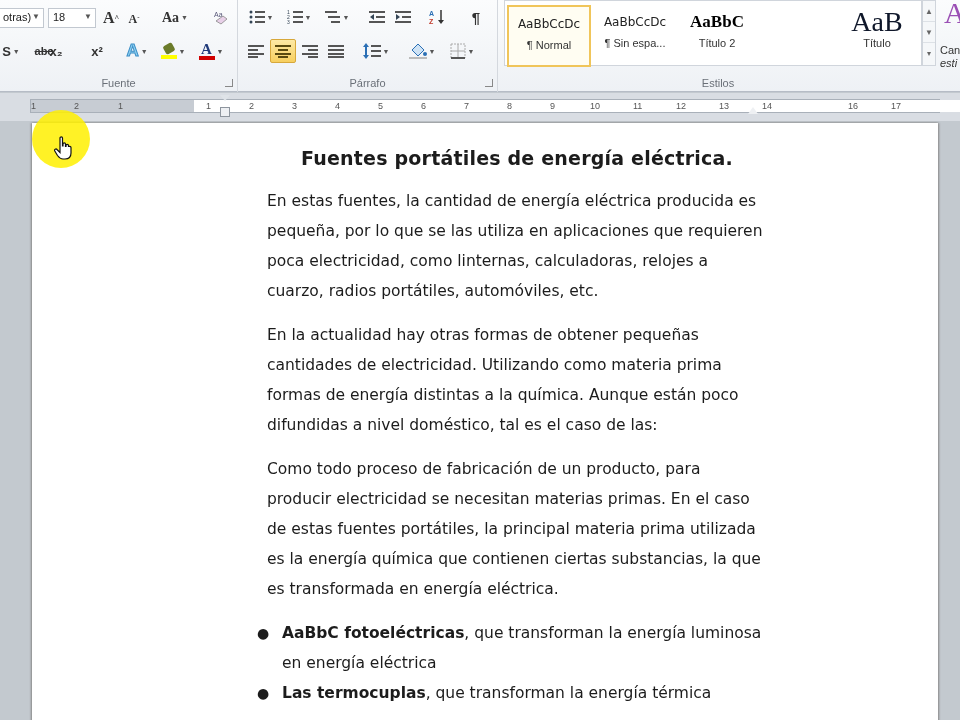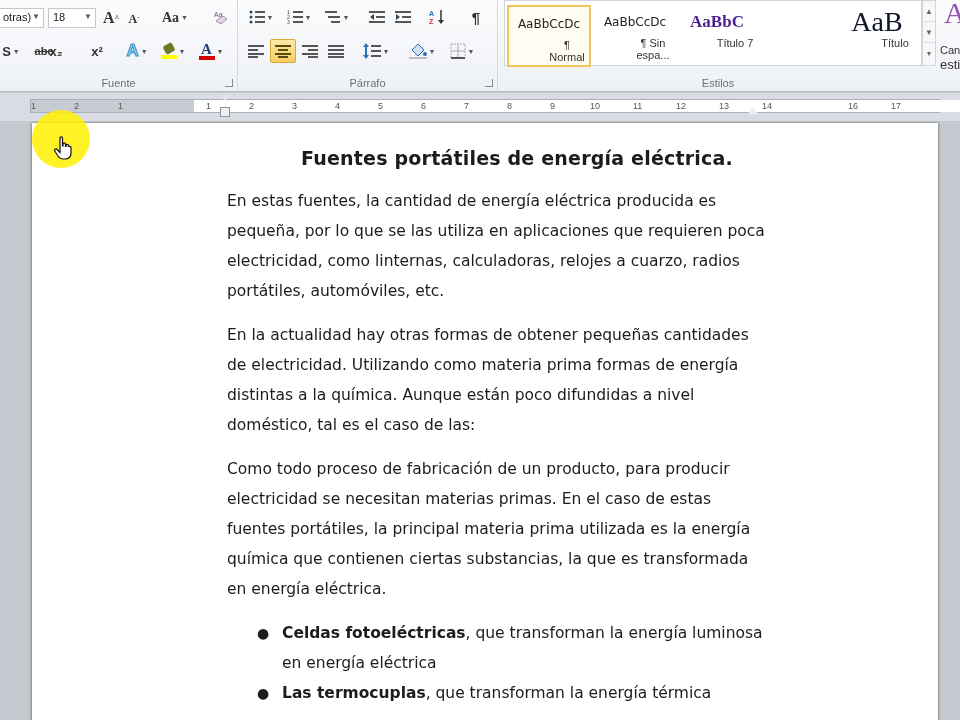--- a/index.html
+++ b/index.html
@@ -10,32 +10,32 @@
   .launcher { position: absolute; right: 4px; bottom: 5px; width: 8px; height: 8px; border-right: 1px solid #888; border-bottom: 1px solid #888; font-size: 0; }
   .ctl { position: absolute; display: flex; align-items: center; justify-content: center; font-size: 13px; color: #333; height: 22px; }
   .combo { position: absolute; height: 20px; background: #fff; border: 1px solid #c2c8d0; font-size: 11px; color: #222; padding: 2px 4px; }
   .combo .arrow { position: absolute; right: 3px; top: 3px; font-size: 8px; color: #555; }
   .dd { font-size: 7px; color: #555; margin-left: 2px; }
   .active-btn { background: linear-gradient(#fde9a5, #f7cf5f); border: 1px solid #d7a83b; border-radius: 2px; }
   .styles-box { position: absolute; left: 504px; top: 0; width: 418px; height: 66px; background: #fff; border: 1px solid #d0d5dc; }
   .style-item { position: absolute; top: 4px; width: 84px; height: 62px; text-align: center; }
   .style-item.selected { border: 2px solid #f0c55a; background: #fffdf2; }
   .style-sample { display: block; height: 32px; line-height: 34px; white-space: nowrap; overflow: hidden; text-align: center; }
-  .style-name { display: block; font-size: 11px; color: #333; padding-left: 36px; }
+  .style-name { display: block; font-size: 11px; color: #333; }
   .gallery-scroll { position: absolute; left: 922px; top: 0; width: 14px; height: 66px; border: 1px solid #d0d5dc; background: #f5f7f9; }
   .gallery-scroll span { display: block; height: 21px; text-align: center; font-size: 8px; color: #666; line-height: 21px; border-bottom: 1px solid #dde1e6; }
   .ruler { position: absolute; left: 0; top: 93px; width: 960px; height: 28px; background: #d9dde3; }
   .ruler-bar { position: absolute; left: 30px; top: 6px; width: 910px; height: 14px; background: #c7ccd3; border: 1px solid #a9b0b9; }
   .ruler-white { position: absolute; left: 163px; top: 0; width: 812px; height: 12px; background: #fff; }
   .ruler-num { position: absolute; top: 0; font-size: 9px; color: #555; line-height: 12px; }
   .canvas { position: absolute; left: 0; top: 121px; width: 781px; height: 599px; background: #c3c9cf; }
   .page { position: absolute; left: 32px; top: 2px; width: 906px; height: 640px; background: #fff; box-shadow: 1px 0 2px #888, -1px 0 2px #888; }
   .doc { position: absolute; left: 195px; top: 0; width: 540px; font-family: "DejaVu Sans", sans-serif; color: #1c1c1c; }
   .doc h1 { font-size: 19px; font-weight: bold; text-align: center; margin-left: 40px; margin-top: 24px; letter-spacing: 0.2px; }
-  .doc p { font-size: 15.5px; line-height: 30px; margin-top: 14px; }
+  .doc p { font-size: 15.5px; line-height: 30px; margin-top: 14px; margin-left: 40px; }
   .doc p.first { margin-top: 17px; }
   .doc ul { list-style: none; margin-top: 14px; }
   .doc li { position: relative; padding-left: 55px; font-size: 15.5px; line-height: 30px; }
   .doc li .bullet { position: absolute; left: 30px; top: 0; font-size: 14px; }
   .highlight { position: absolute; left: 32px; top: 110px; width: 58px; height: 58px; border-radius: 50%; background: rgba(255,240,0,0.85); }
   .cursor { position: absolute; left: 54px; top: 136px; font-size: 22px; color: #222; }
 </style>
 </head>
 <body>
 
@@ -232,37 +232,37 @@
   <div class="styles-box">
     <div class="style-item selected" style="left:2px;">
       <span class="style-sample" style="font-size:12px;color:#222;font-family:'DejaVu Sans',sans-serif;">AaBbCcDc</span>
       <span class="style-name">¶ Normal</span>
     </div>
     <div class="style-item" style="left:88px;">
       <span class="style-sample" style="font-size:12px;color:#222;font-family:'DejaVu Sans',sans-serif;">AaBbCcDc</span>
       <span class="style-name">¶ Sin espa...</span>
     </div>
     <div class="style-item" style="left:170px;">
-      <span class="style-sample" style="font-size:17px;font-weight:bold;color:#4c1d95;font-family:'Liberation Serif',serif;">AaBbC</span>
-      <span class="style-name">Título 7</span>
+      <span class="style-sample" style="font-size:17px;font-weight:bold;color:#000000;font-family:'Liberation Serif',serif;">AaBbC</span>
+      <span class="style-name">Título 2</span>
     </div>
     <div class="style-item" style="left:330px;">
       <span class="style-sample" style="font-size:28px;color:#0f172a;font-family:'Liberation Serif',serif;">AaB</span>
       <span class="style-name">Título</span>
     </div>
   </div>
   <div class="gallery-scroll">
     <span>▲</span>
     <span>▼</span>
     <span style="border-bottom:none;">▾</span>
   </div>
   <div style="position:absolute;left:940px;top:0;width:22px;height:70px;">
     <span style="position:absolute;left:4px;top:-4px;font-size:30px;color:#9b4fb5;font-family:'Liberation Serif',serif;">A</span>
     <span style="position:absolute;left:0;top:44px;font-size:11px;color:#333;">Can</span>
-    <span style="position:absolute;left:0;top:57px;font-size:13px;color:#333;">esti</span>
+    <span style="position:absolute;left:0;top:57px;font-size:11px;color:#333;font-style:italic;">esti</span>
   </div>
 </div>
 
 <div class="ruler">
   <div class="ruler-bar">
     <div class="ruler-white" style="left:163px;width:812px;max-width:782px;"></div>
     <span class="ruler-num" style="left:0;">1</span>
     <span class="ruler-num" style="left:43px;">2</span>
     <span class="ruler-num" style="left:87px;">1</span>
     <span class="ruler-num" style="left:175px;">1</span>
@@ -290,21 +290,21 @@
 <div class="canvas">
   <div class="page">
     <div class="doc">
       <h1>Fuentes portátiles de energía eléctrica.</h1>
       <p class="first">En estas fuentes, la cantidad de energía eléctrica producida es pequeña, por lo que se las utiliza en aplicaciones que requieren poca electricidad, como linternas, calculadoras, relojes a cuarzo, radios portátiles, automóviles, etc.</p>
       <p>En la actualidad hay otras formas de obtener pequeñas cantidades de electricidad. Utilizando como materia prima formas de energía  distintas a la química. Aunque están poco difundidas a nivel doméstico, tal es el caso de las:</p>
       <p>Como todo proceso de fabricación de un producto, para producir electricidad se necesitan materias primas. En el caso de estas fuentes portátiles, la principal materia prima utilizada es la energía química que contienen ciertas substancias, la que es transformada en energía eléctrica.</p>
       <ul>
         <li>
           <span class="bullet">●</span>
-          <b>Celdas fotoeléctricas</b><span>, que transforman la energía luminosa en energía eléctrica</span>
+          <b>AaBbC fotoeléctricas</b><span>, que transforman la energía luminosa en energía eléctrica</span>
         </li>
         <li>
           <span class="bullet">●</span>
           <b>Las termocuplas</b><span>, que transforman la energía térmica</span>
         </li>
       </ul>
     </div>
   </div>
 </div>
 

